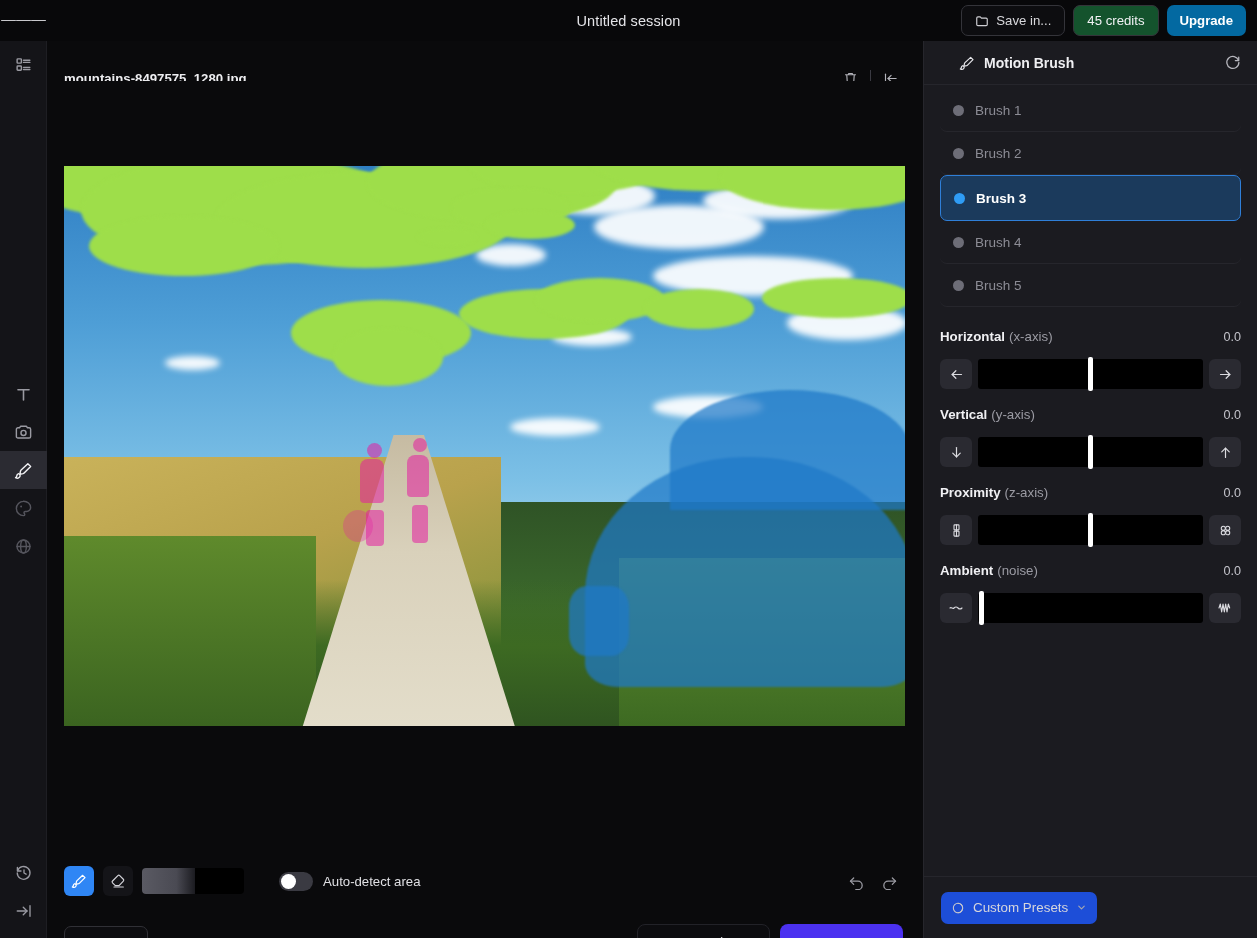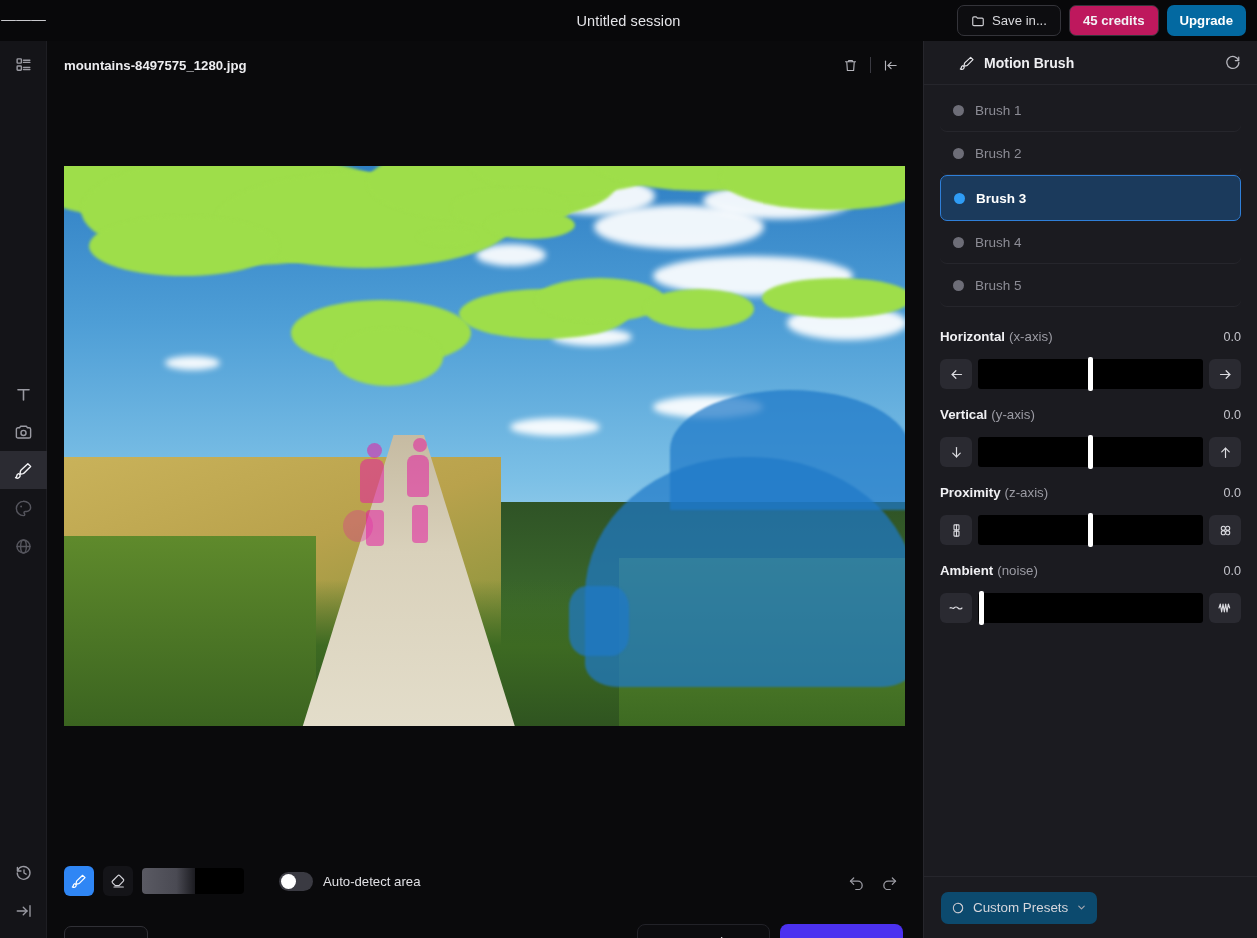--- a/index.html
+++ b/index.html
@@ -30,22 +30,22 @@
   }
   .top-right { margin-left: auto; display: flex; align-items: flex-end; gap: 8px; padding-right: 11px; }
   .btn-save {
     display: flex; align-items: center; gap: 7px;
     height: 31px; padding: 0 13px;
     background: #0d0d10; border: 1px solid #34343a; border-radius: 7px;
     font-size: 13.2px; color: #d8d8dc; cursor: pointer;
   }
   .btn-credits {
     height: 31px; padding: 8px 13px; display: flex; align-items: center;
-    background: #be185d; border: 1px solid #34343a; border-radius: 7px;
-    font-size: 13.2px; font-weight: bold; color: #f2f2f5; cursor: pointer;
+    background: #14532d; border: 1px solid #34343a; border-radius: 7px;
+    font-size: 13.2px; font-weight: normal; color: #f2f2f5; cursor: pointer;
   }
   .btn-upgrade {
     height: 31px; padding: 0 13px; display: flex; align-items: center;
     background: #0369a1; border: none; border-radius: 7px;
     font-size: 13.2px; font-weight: bold; color: #ffffff; cursor: pointer;
   }
 
   
   .rail {
     position: absolute; left: 0; top: 41px; width: 47px; height: 897px;
@@ -62,21 +62,21 @@
   .rail-group-mid { position: absolute; top: 334px; left: 0; }
   .rail-group-bot { position: absolute; bottom: 8px; left: 0; }
   .rail-btn svg { display: block; }
 
   
   .canvas-col {
     position: absolute; left: 47px; top: 41px; width: 875px; height: 897px;
     background: #0a0a0c;
   }
   .file-header {
-    position: absolute; left: 0; top: 4px; width: 875px; height: 40px;
+    position: absolute; left: 0; top: 17px; width: 875px; height: 40px;
     display: flex; align-items: center; padding: 0 24px 0 17px;
   }
   .file-name { font-size: 13.2px; font-weight: bold; color: #ededf0; }
   .file-actions { margin-left: auto; display: flex; align-items: center; gap: 12px; color: #b4b4bb; }
   .ic-btn { cursor: pointer; display: flex; align-items: center; justify-content: center; }
   .divider-v { width: 1px; height: 16px; background: #3a3a42; }
 
   .stage {
     position: absolute; left: 0; top: 40px; width: 875px; height: 775px;
     background: #0a0a0c; overflow: hidden;
@@ -214,21 +214,21 @@
     flex: 1; height: 30px; background: #000; border-radius: 3px; position: relative; cursor: pointer;
   }
   .thumb { position: absolute; top: -2px; width: 5px; height: 34px; background: #fff; border-radius: 2px; }
 
   .presets-bar {
     position: absolute; left: 0; bottom: 0; width: 334px; height: 62px;
     border-top: 1px solid #26262c; display: flex; align-items: center; padding: 0 17px;
   }
   .presets-btn {
     display: flex; align-items: center; gap: 8px; height: 32px; padding: 0 10px;
-    background: #0c4a6e; border-radius: 7px; font-size: 13.4px; color: #d6d6dc; cursor: pointer;
+    background: #1d4ed8; border-radius: 7px; font-size: 13.4px; color: #d6d6dc; cursor: pointer;
   }
   svg { stroke-linecap: round; stroke-linejoin: round; }
 </style>
 </head>
 <body>
 
 <div id="app">
 
   <div class="topbar">
     <div class="hamburger">

